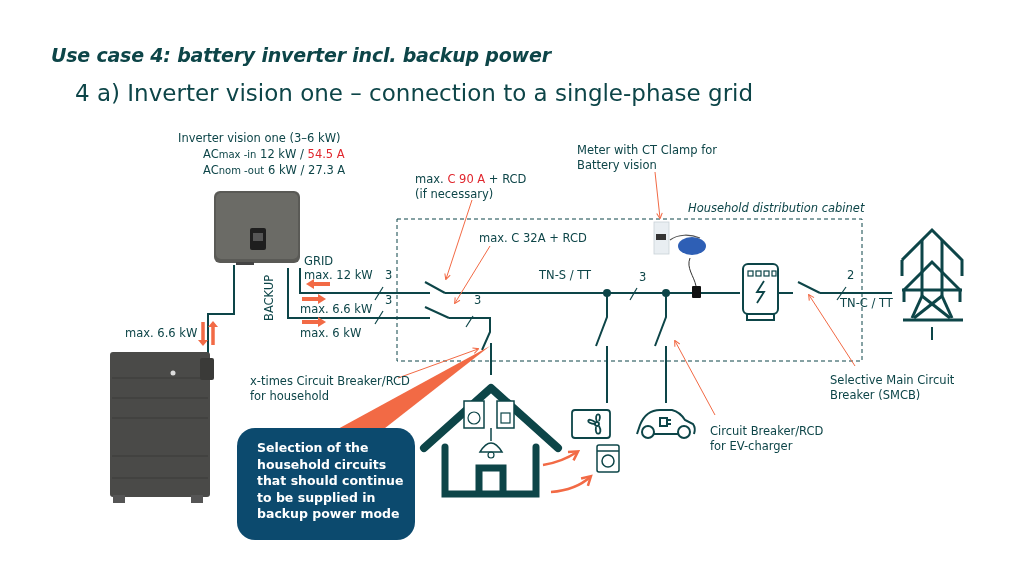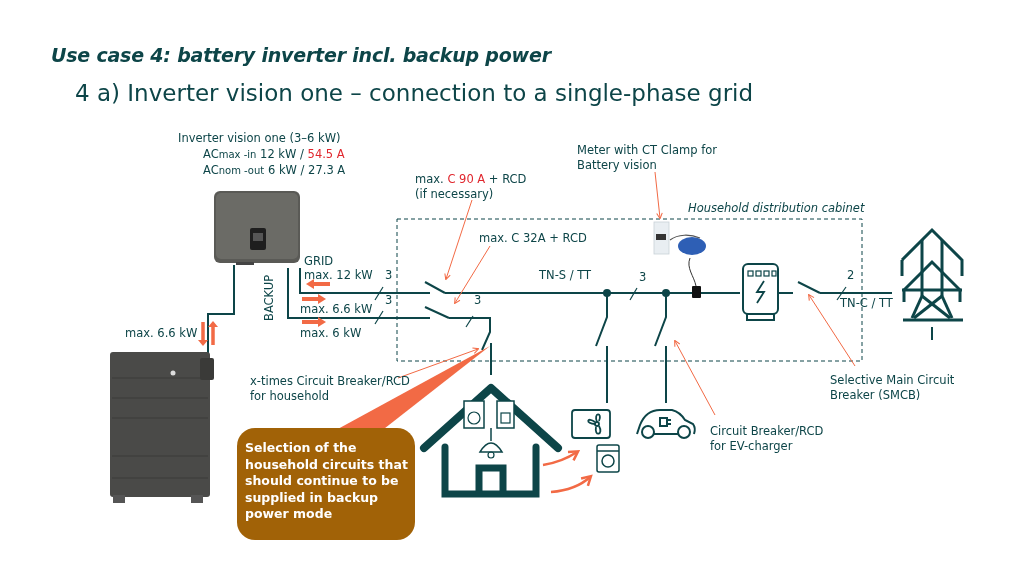--- a/index.html
+++ b/index.html
@@ -5,22 +5,22 @@
   html, body { margin:0; padding:0; }
   body { width:1024px; height:576px; background:#ffffff; position:relative; overflow:hidden;
          font-family:"DejaVu Sans", sans-serif; color:#0d4548; }
   .abs { position:absolute; }
   .title { left:51px; top:44px; font-size:19px; font-weight:bold; color:#0d4548; letter-spacing:-0.2px; white-space:nowrap;font-style:italic; }
   .subtitle { left:51px; top:80px; font-size:23px; color:#0d4548; white-space:nowrap;margin-left:24px; }
   .lbl { font-size:11.5px; color:#0d4548; white-space:nowrap; line-height:15px; }
   .center { }
   .red { color:#e0262d; }
   .sub { font-size:10px;margin-top:20px; }
-  .callout { left:237px; top:428px; width:178px; height:112px; background:#a16207; border-radius:18px;
-             color:#ffffff; font-size:12.5px; font-weight:bold; line-height:16.5px; padding:12px 0 0 8px; box-sizing:border-box; }
+  .callout { left:237px; top:428px; width:178px; height:112px; background:#0c4a6e; border-radius:18px;
+             color:#ffffff; font-size:12.5px; font-weight:bold; line-height:16.5px; padding:12px 0 0 20px; box-sizing:border-box; }
   svg { position:absolute; left:0; top:0; }
 </style>
 </head>
 <body>
 
 <div class="abs title">Use case 4: battery inverter incl. backup power</div>
 <div class="abs subtitle">4 a) Inverter vision one – connection to a single-phase grid</div>
 
 <svg width="1024" height="576" viewBox="0 0 1024 576">
   <defs>

